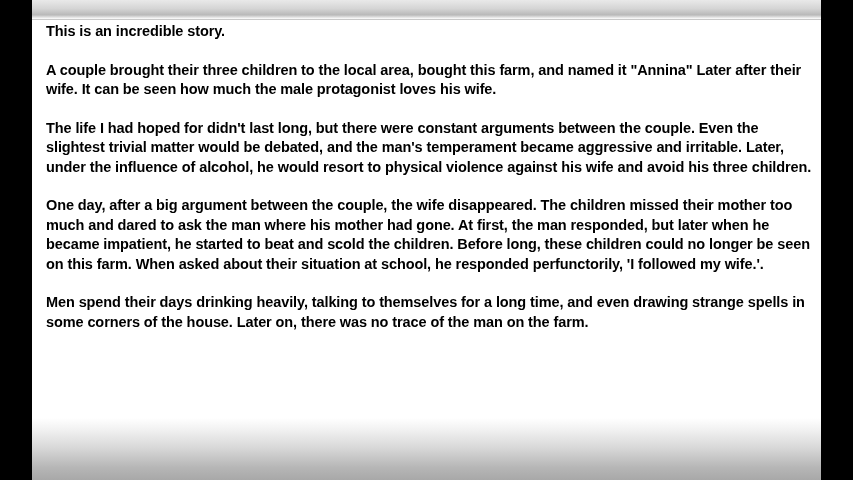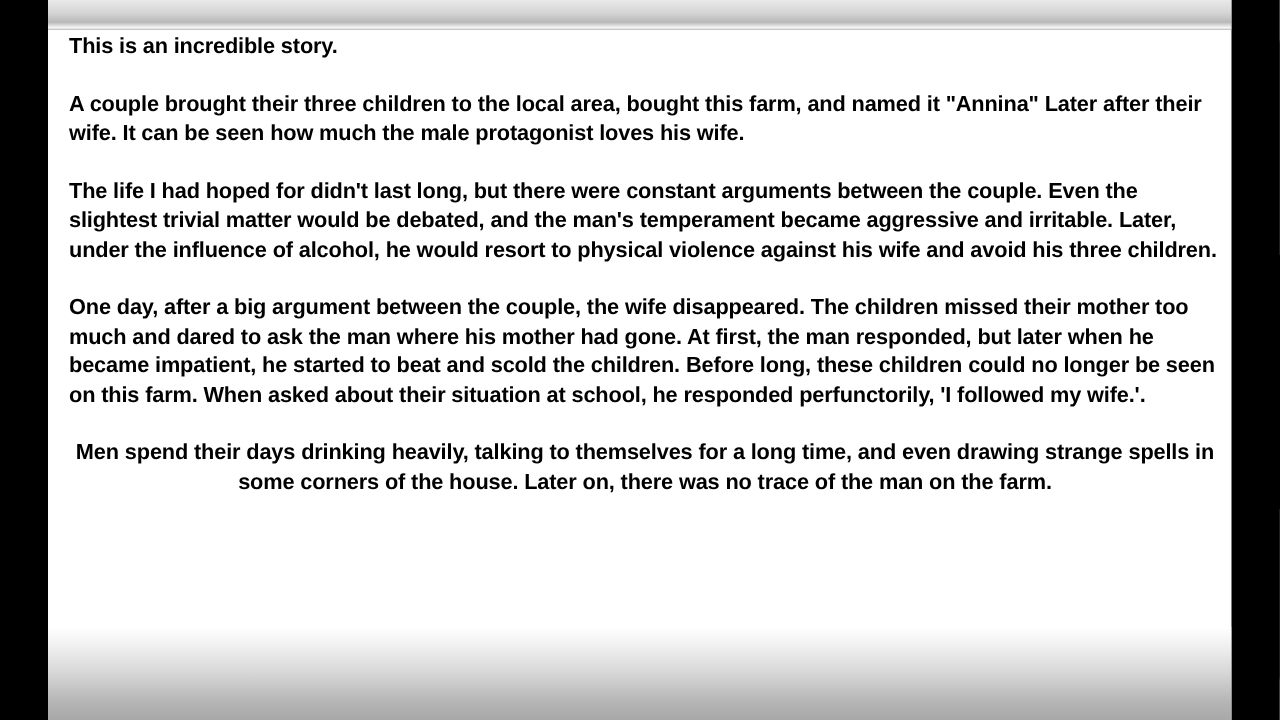--- a/index.html
+++ b/index.html
@@ -12,21 +12,20 @@
     height: 480px;
     overflow: hidden;
     font-family: "Liberation Sans", sans-serif;
   }
 
   .screen {
     position: relative;
     width: 853px;
     height: 480px;
     background: #000000;
-    border-radius: 29px;
   }
 
   
   .page {
     position: absolute;
     left: 32px;
     top: 0px;
     width: 789px;
     height: 480px;
     background: #ffffff;
@@ -71,21 +70,20 @@
   .para {
     color: #000000;
     font-size: 14.5px;
     font-weight: bold;
     line-height: 19.5px;
     margin: 0 0 19px 0;
     letter-spacing: -0.1px;
   }
   .para:last-child {
     margin-bottom: 12px;
-    text-align: center;
   }
 </style>
 </head>
 <body>
 
 <div class="screen">
   <div class="page">
 
     <div class="top-fade"></div>
     <div class="top-rule"></div>

